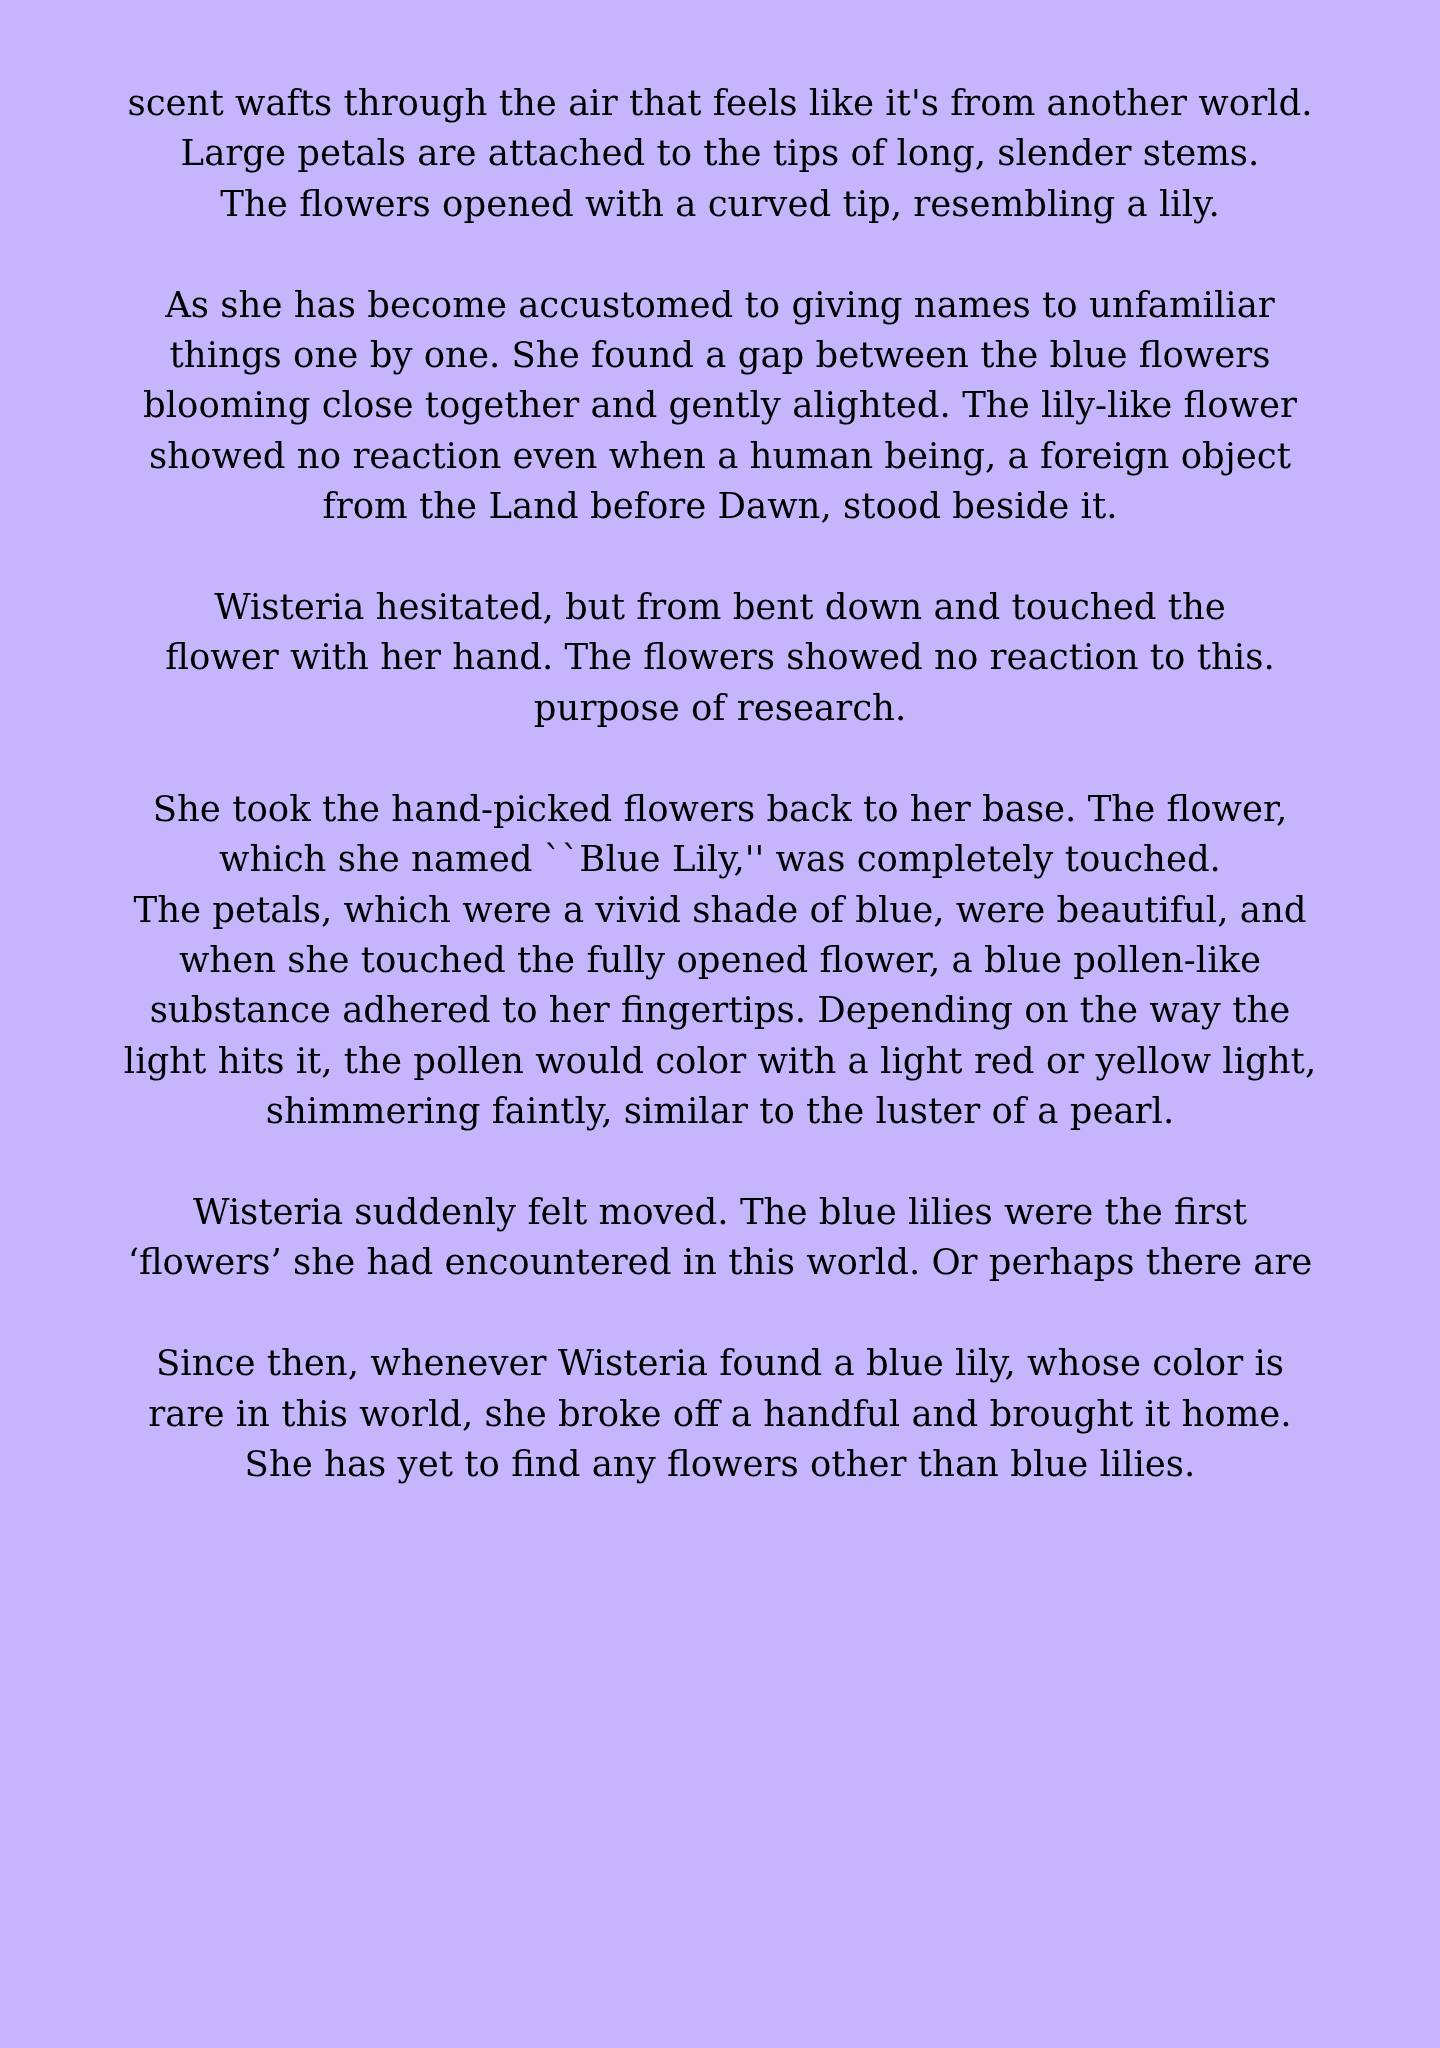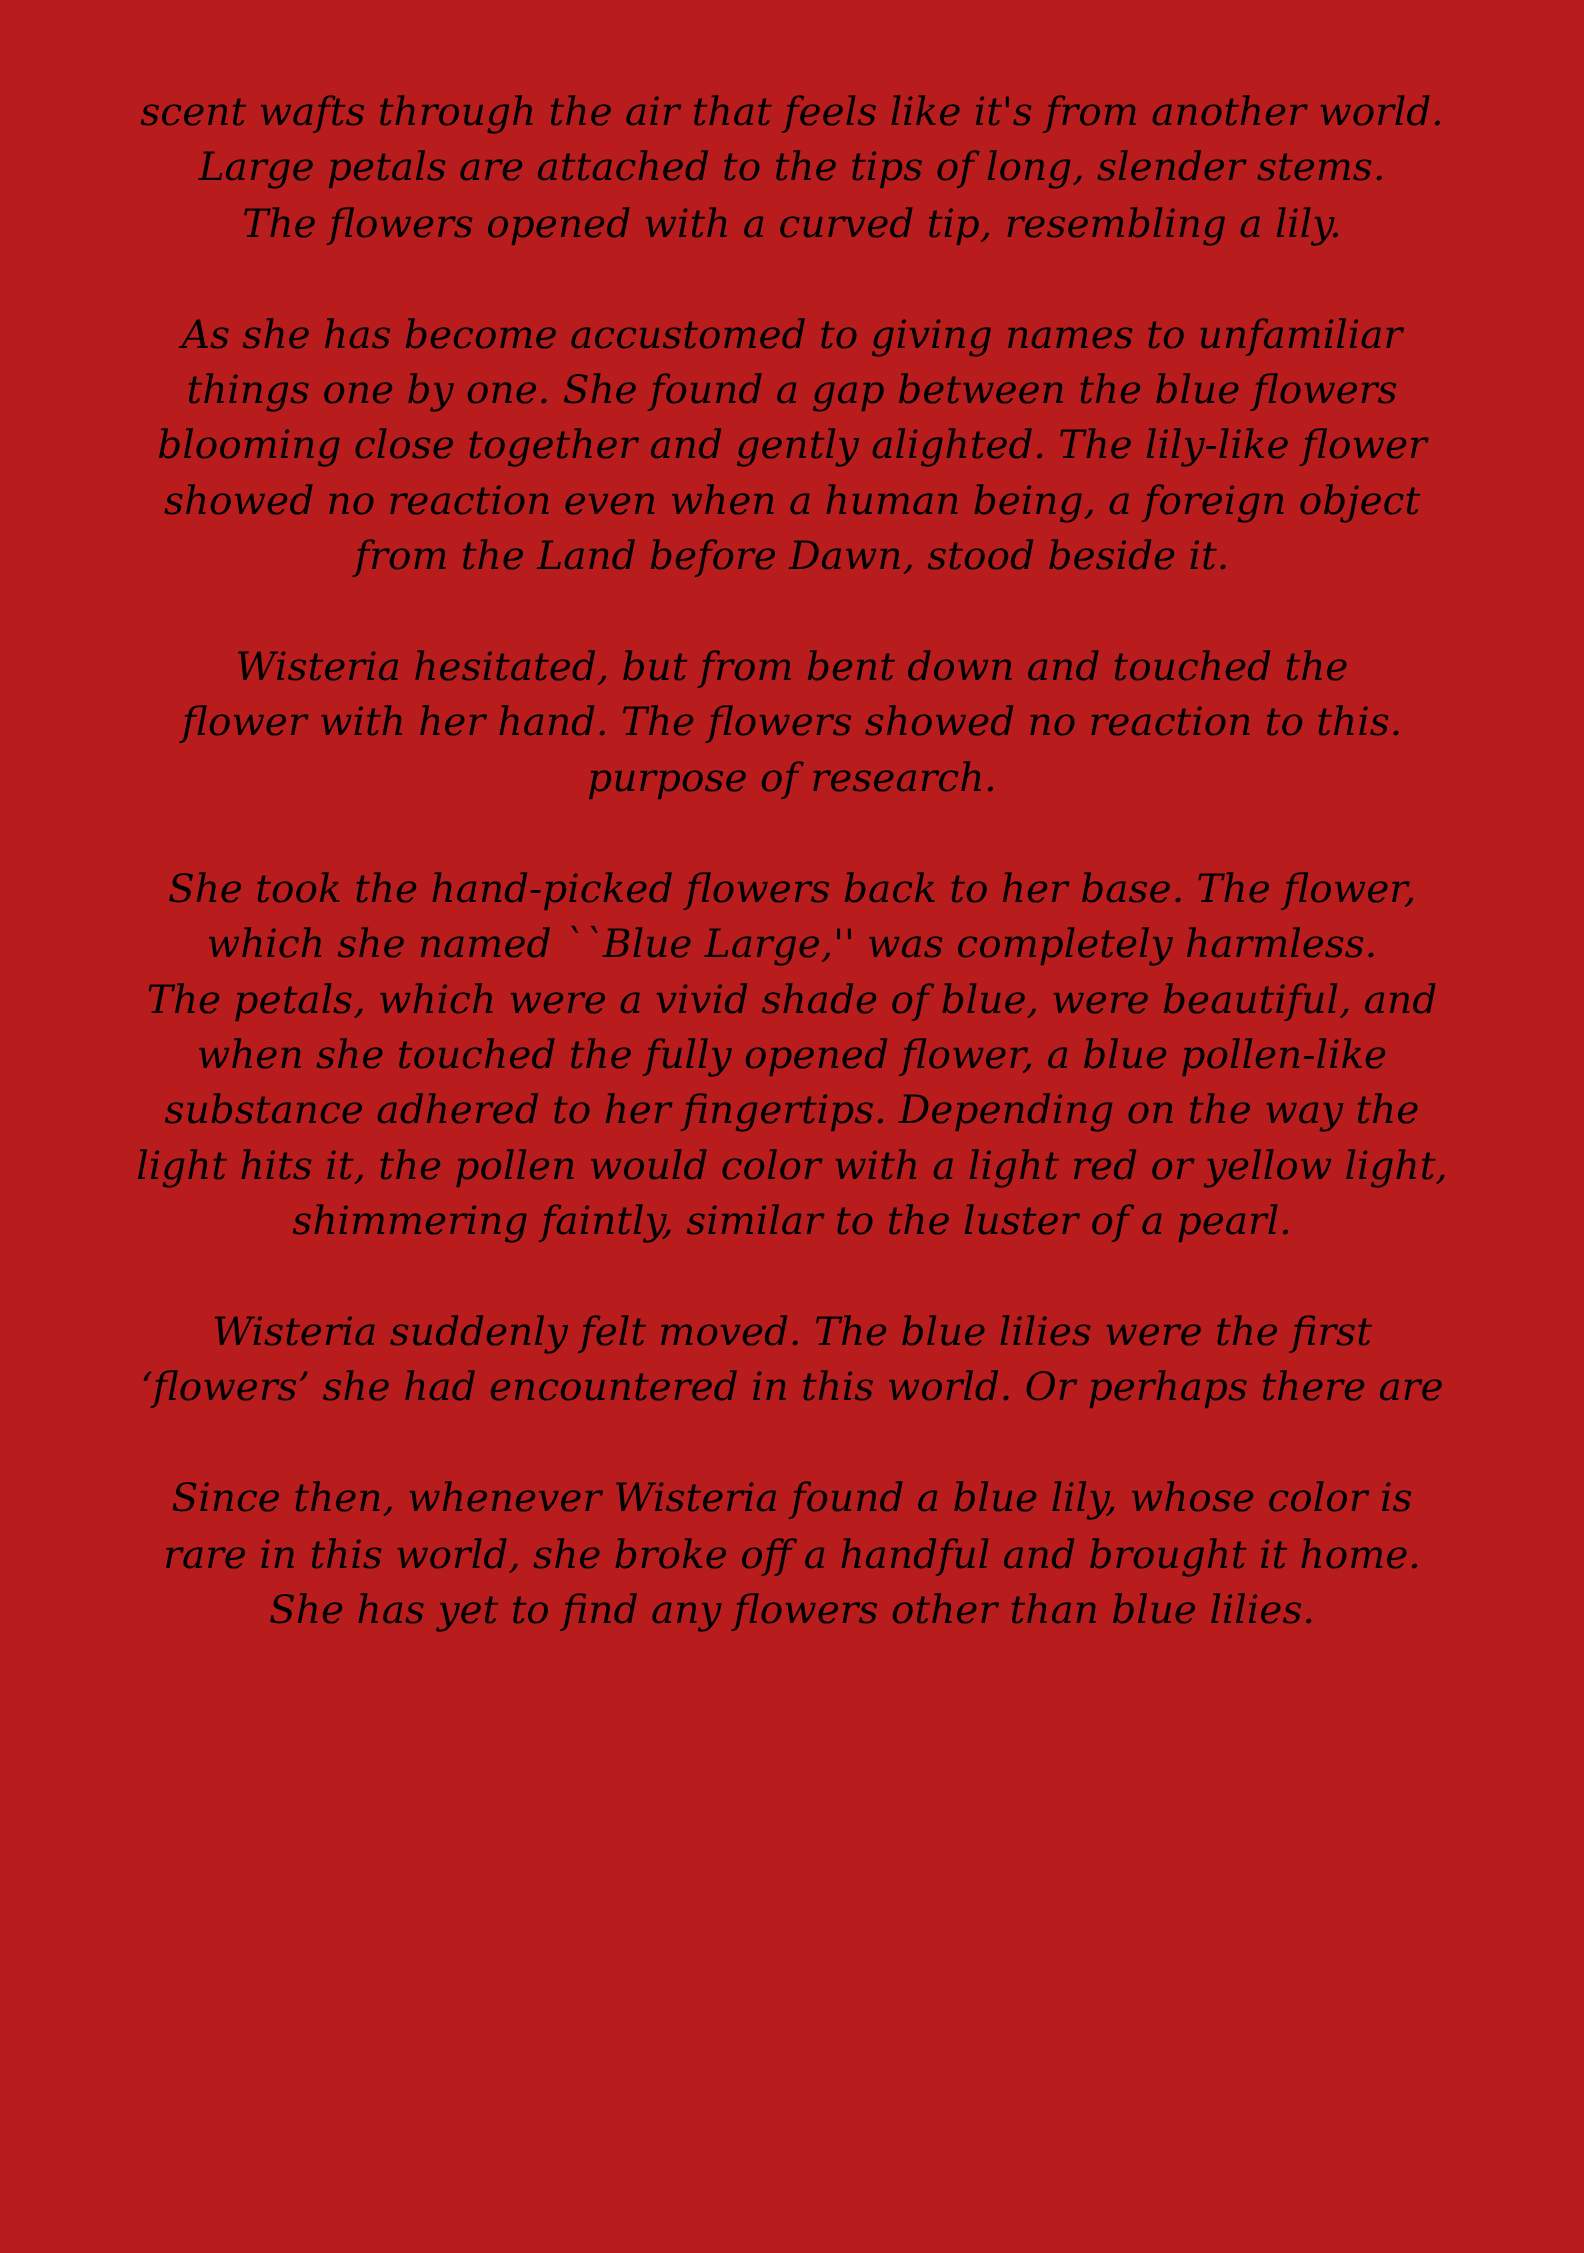--- a/index.html
+++ b/index.html
@@ -11,22 +11,21 @@
     width: 1440px;
     height: 2048px;
     font-family: "DejaVu Serif", serif;
     color: #000000;
   }
   .page {
     box-sizing: border-box;
     width: 1440px;
     min-height: 2048px;
     padding: 78px 44px 60px 44px;
-    background: #b91c1c;
-    font-style: italic;
+    background: #c4b5fd;
   }
   .body-text {
     font-size: 35.5px;
     line-height: 1.42;
     text-align: center;
   }
   .para {
     margin: 0;
     text-align: center;
   }
@@ -58,21 +57,21 @@
     </p>
 
     <p class="para">
       <span class="line">Wisteria hesitated, but from bent down and touched the</span>
       <span class="line">flower with her hand. The flowers showed no reaction to this.</span>
       <span class="line">purpose of research.</span>
     </p>
 
     <p class="para">
       <span class="line">She took the hand-picked flowers back to her base. The flower,</span>
-      <span class="line">which she named ``Blue Large,'' was completely harmless.</span>
+      <span class="line">which she named ``Blue Lily,'' was completely touched.</span>
       <span class="line">The petals, which were a vivid shade of blue, were beautiful, and</span>
       <span class="line">when she touched the fully opened flower, a blue pollen-like</span>
       <span class="line">substance adhered to her fingertips. Depending on the way the</span>
       <span class="line">light hits it, the pollen would color with a light red or yellow light,</span>
       <span class="line">shimmering faintly, similar to the luster of a pearl.</span>
     </p>
 
 
     <p class="para">
       <span class="line">Wisteria suddenly felt moved. The blue lilies were the first</span>

